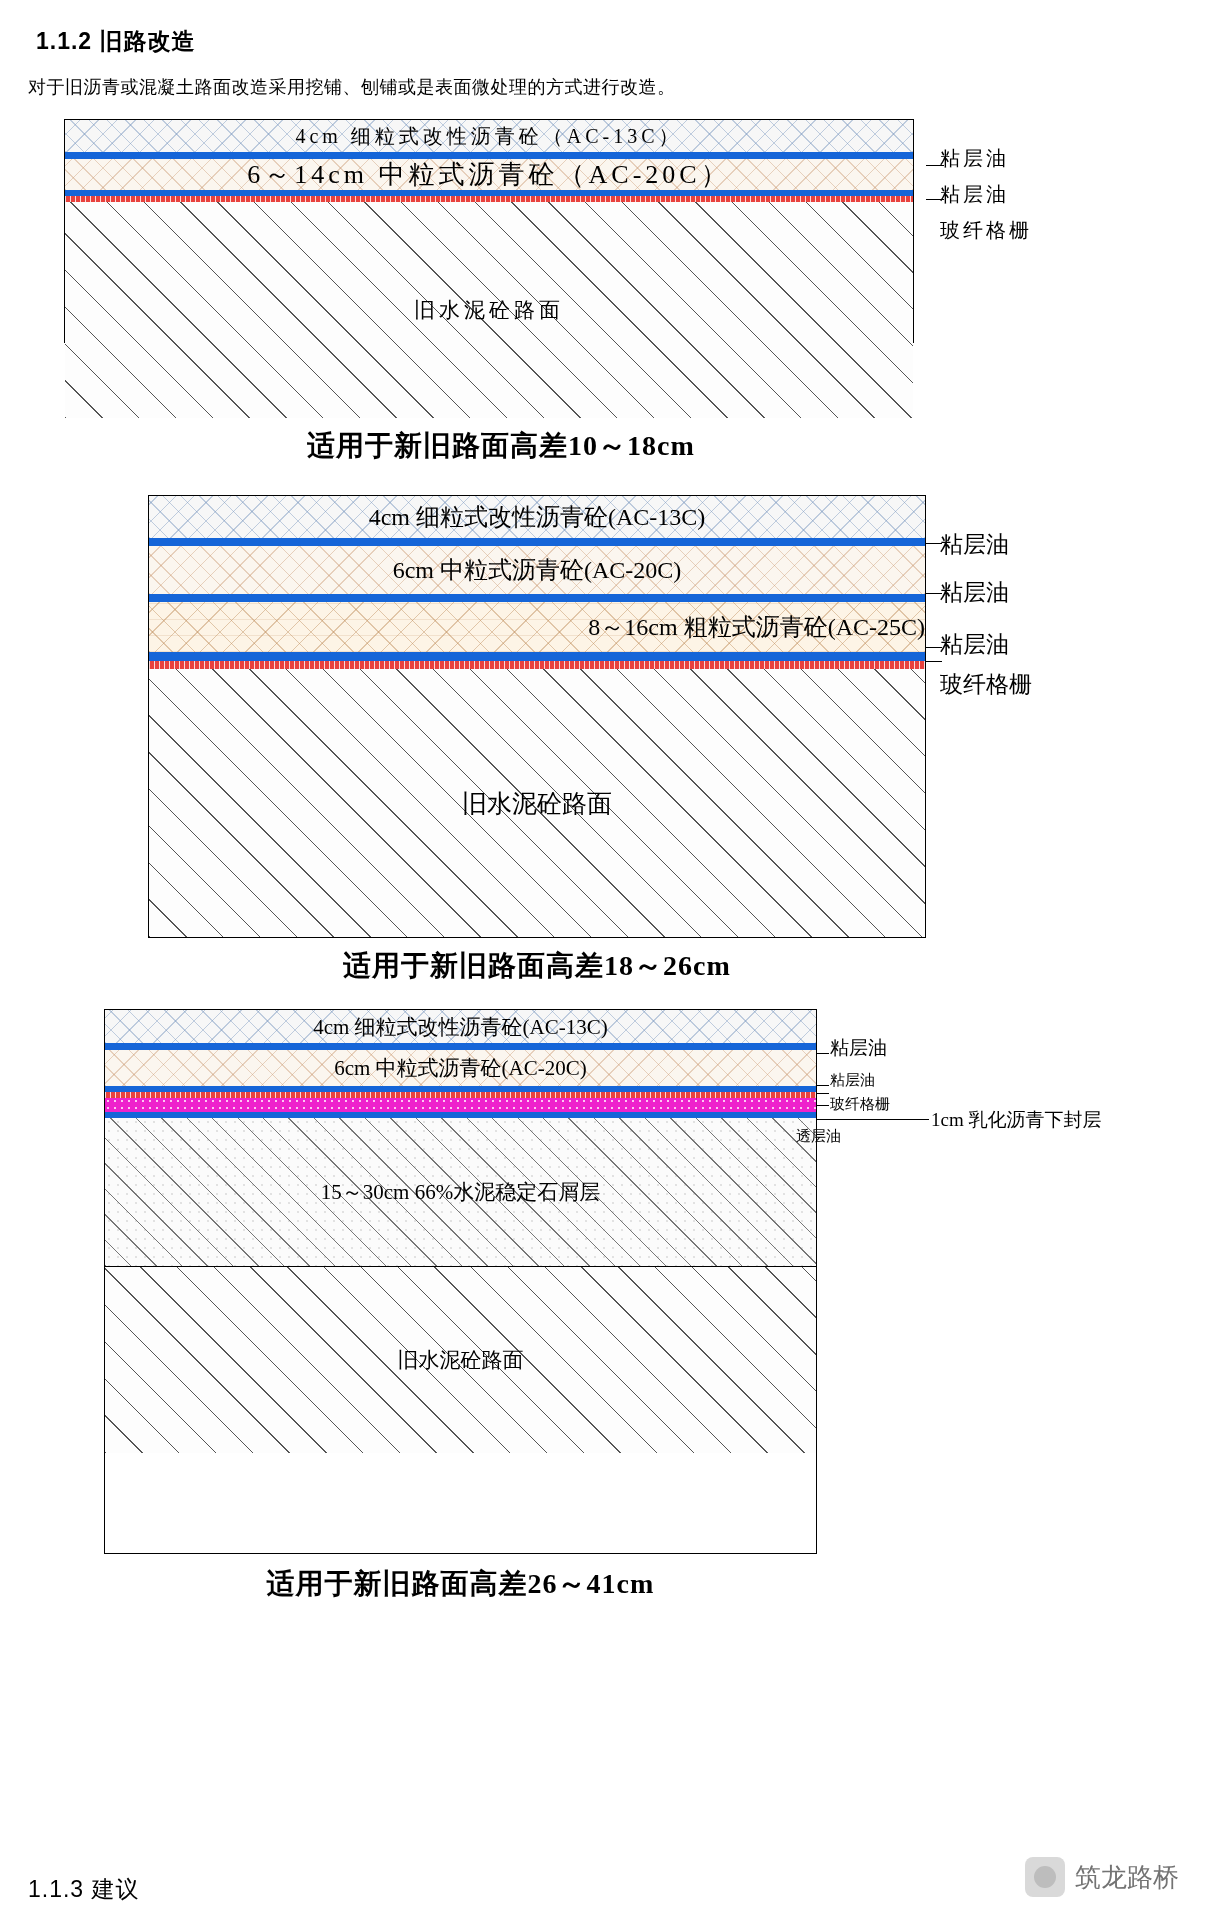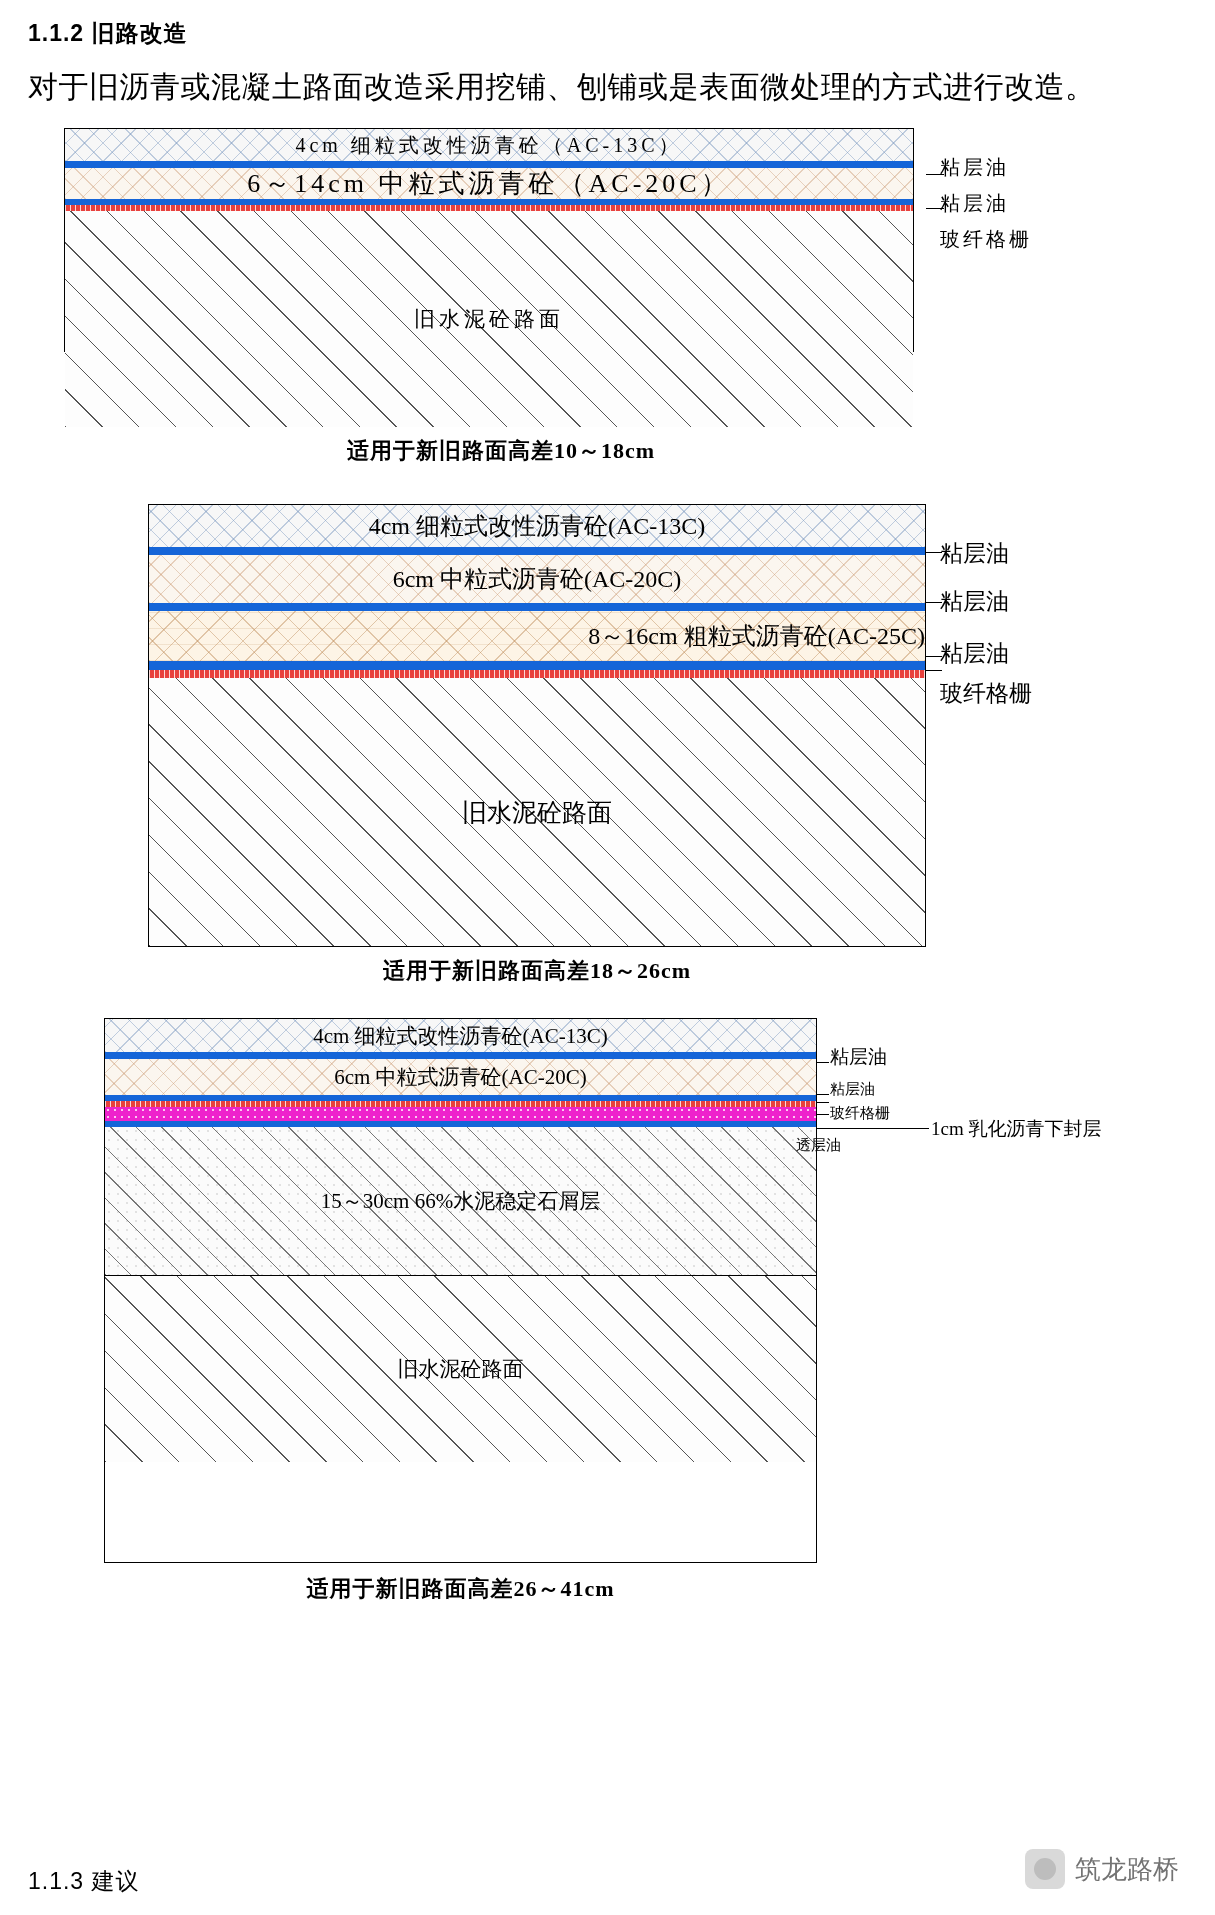--- a/index.html
+++ b/index.html
@@ -21,38 +21,38 @@
     width: 1215px;
     height: 1915px;
     box-sizing: border-box;
     padding: 0 28px;
   }
 
   .heading {
     font-family: "Liberation Sans", sans-serif;
     font-size: 23px;
     letter-spacing: 1px;
-    margin: 0;
+    margin: 8px;
     padding-top: 18px;
   }
   .paragraph {
     font-family: "Liberation Sans", sans-serif;
-    font-size: 30px;
+    font-size: 18px;
     letter-spacing: 0.5px;
     margin: 18px 0 0 0;
   }
 
   
   .figure {
     position: relative;
   }
   .fig-caption {
     text-align: center;
     font-weight: bold;
-    font-size: 22px;
+    font-size: 28px;
     font-family: "Liberation Serif", serif;
     letter-spacing: 1px;
   }
 
   .stack {
     position: relative;
     border: 1px solid #000;
     box-sizing: border-box;
     background: #fff;
   }

